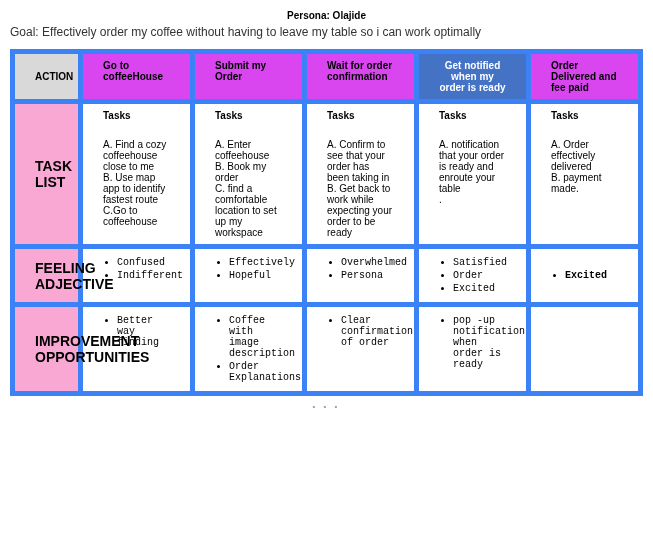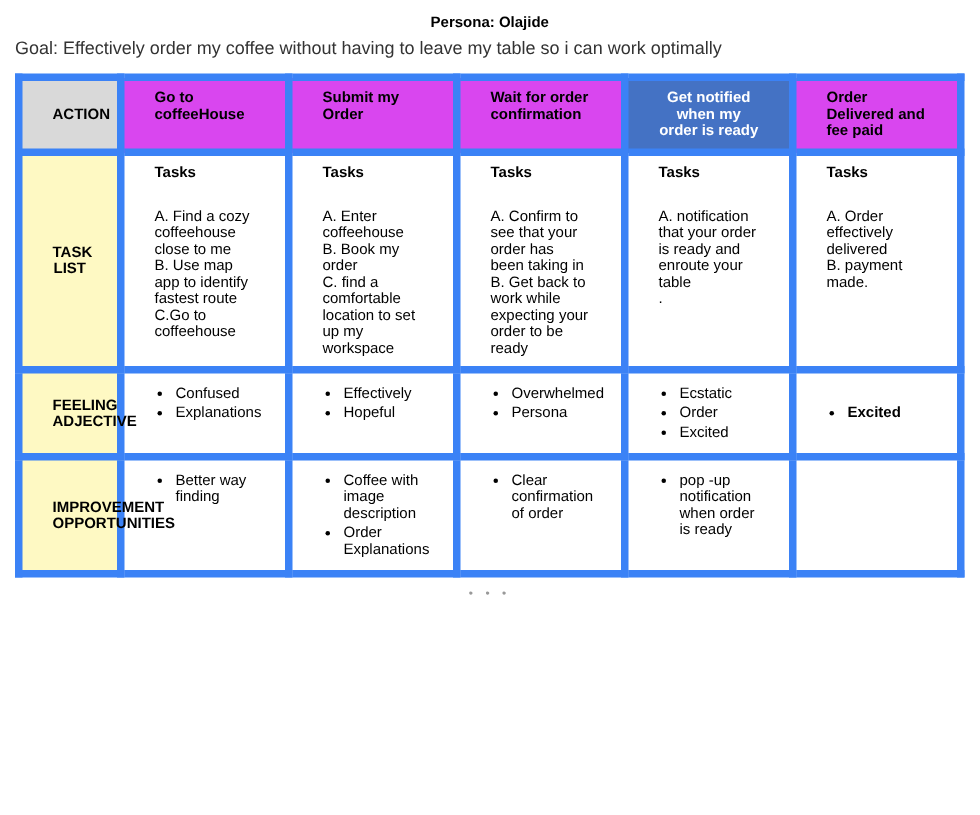--- a/index.html
+++ b/index.html
@@ -48,36 +48,37 @@
       font-size: 10px;
     }
     .col-header-dark {
       background: #4472c4;
       color: #fff;
       font-weight: bold;
       text-align: center;
       font-size: 10px;
     }
     .row-label {
-      background: #fef9c3;
+      background: #f9a8d4;
       font-weight: bold;
       text-align: center;
       vertical-align: middle;
-      font-size: 10px;
+      font-size: 14px;
     }
     .task-label {
       font-weight: bold;
       margin-bottom: 18px;
     }
     ul {
       padding-left: 14px;
       margin-top: 2px;
     }
     ul li {
       margin-bottom: 2px;
+      font-family: Liberation Mono, monospace;
     }
     .footer-dots {
       text-align: center;
       margin-top: 6px;
       color: #999;
       font-size: 8px;
       letter-spacing: 3px;
     }
   </style>
 </head>
@@ -138,38 +139,38 @@
           B. payment made.
         </div>
       </td>
     </tr>
 
     <tr>
       <td class="row-label">FEELING ADJECTIVE</td>
       <td>
         <ul>
           <li>Confused</li>
-          <li>Explanations</li>
+          <li>Indifferent</li>
         </ul>
       </td>
       <td>
         <ul>
           <li>Effectively</li>
           <li>Hopeful</li>
         </ul>
       </td>
       <td>
         <ul>
           <li>Overwhelmed</li>
           <li>Persona</li>
         </ul>
       </td>
       <td>
         <ul>
-          <li>Ecstatic</li>
+          <li>Satisfied</li>
           <li>Order</li>
           <li>Excited</li>
         </ul>
       </td>
       <td style="vertical-align: middle;">
         <ul>
           <li style="font-weight:bold;">Excited</li>
         </ul>
       </td>
     </tr>

